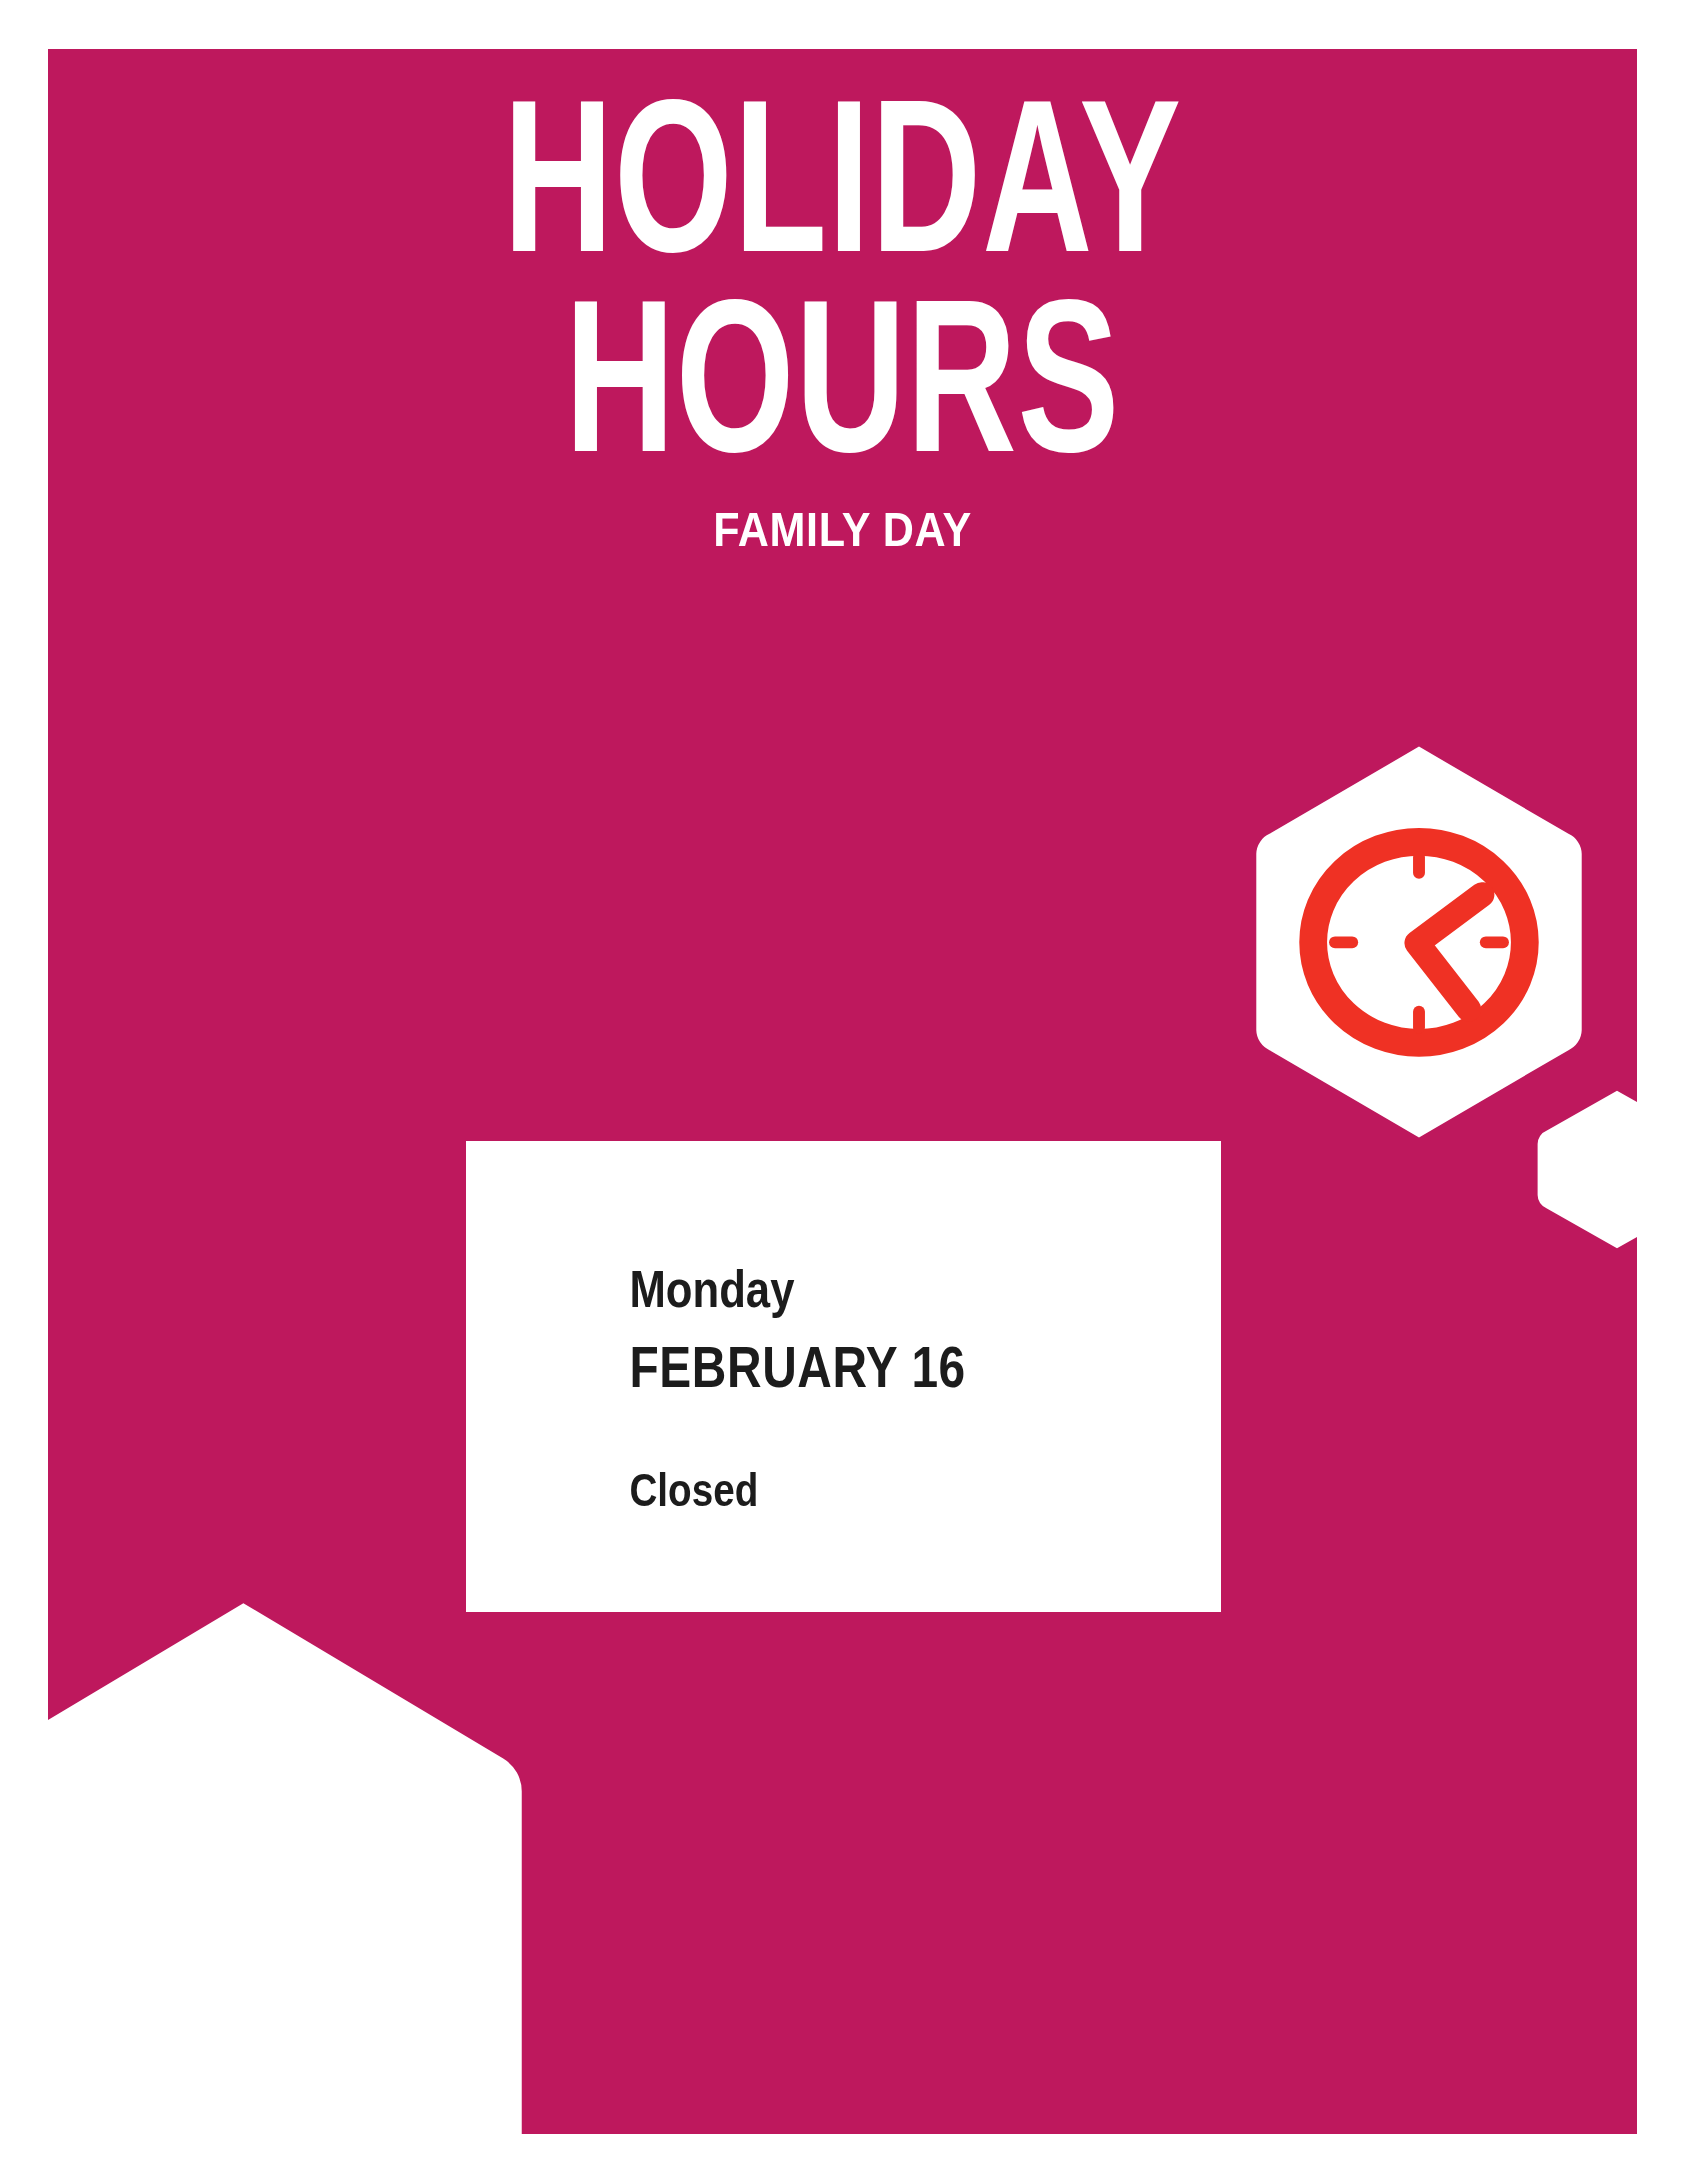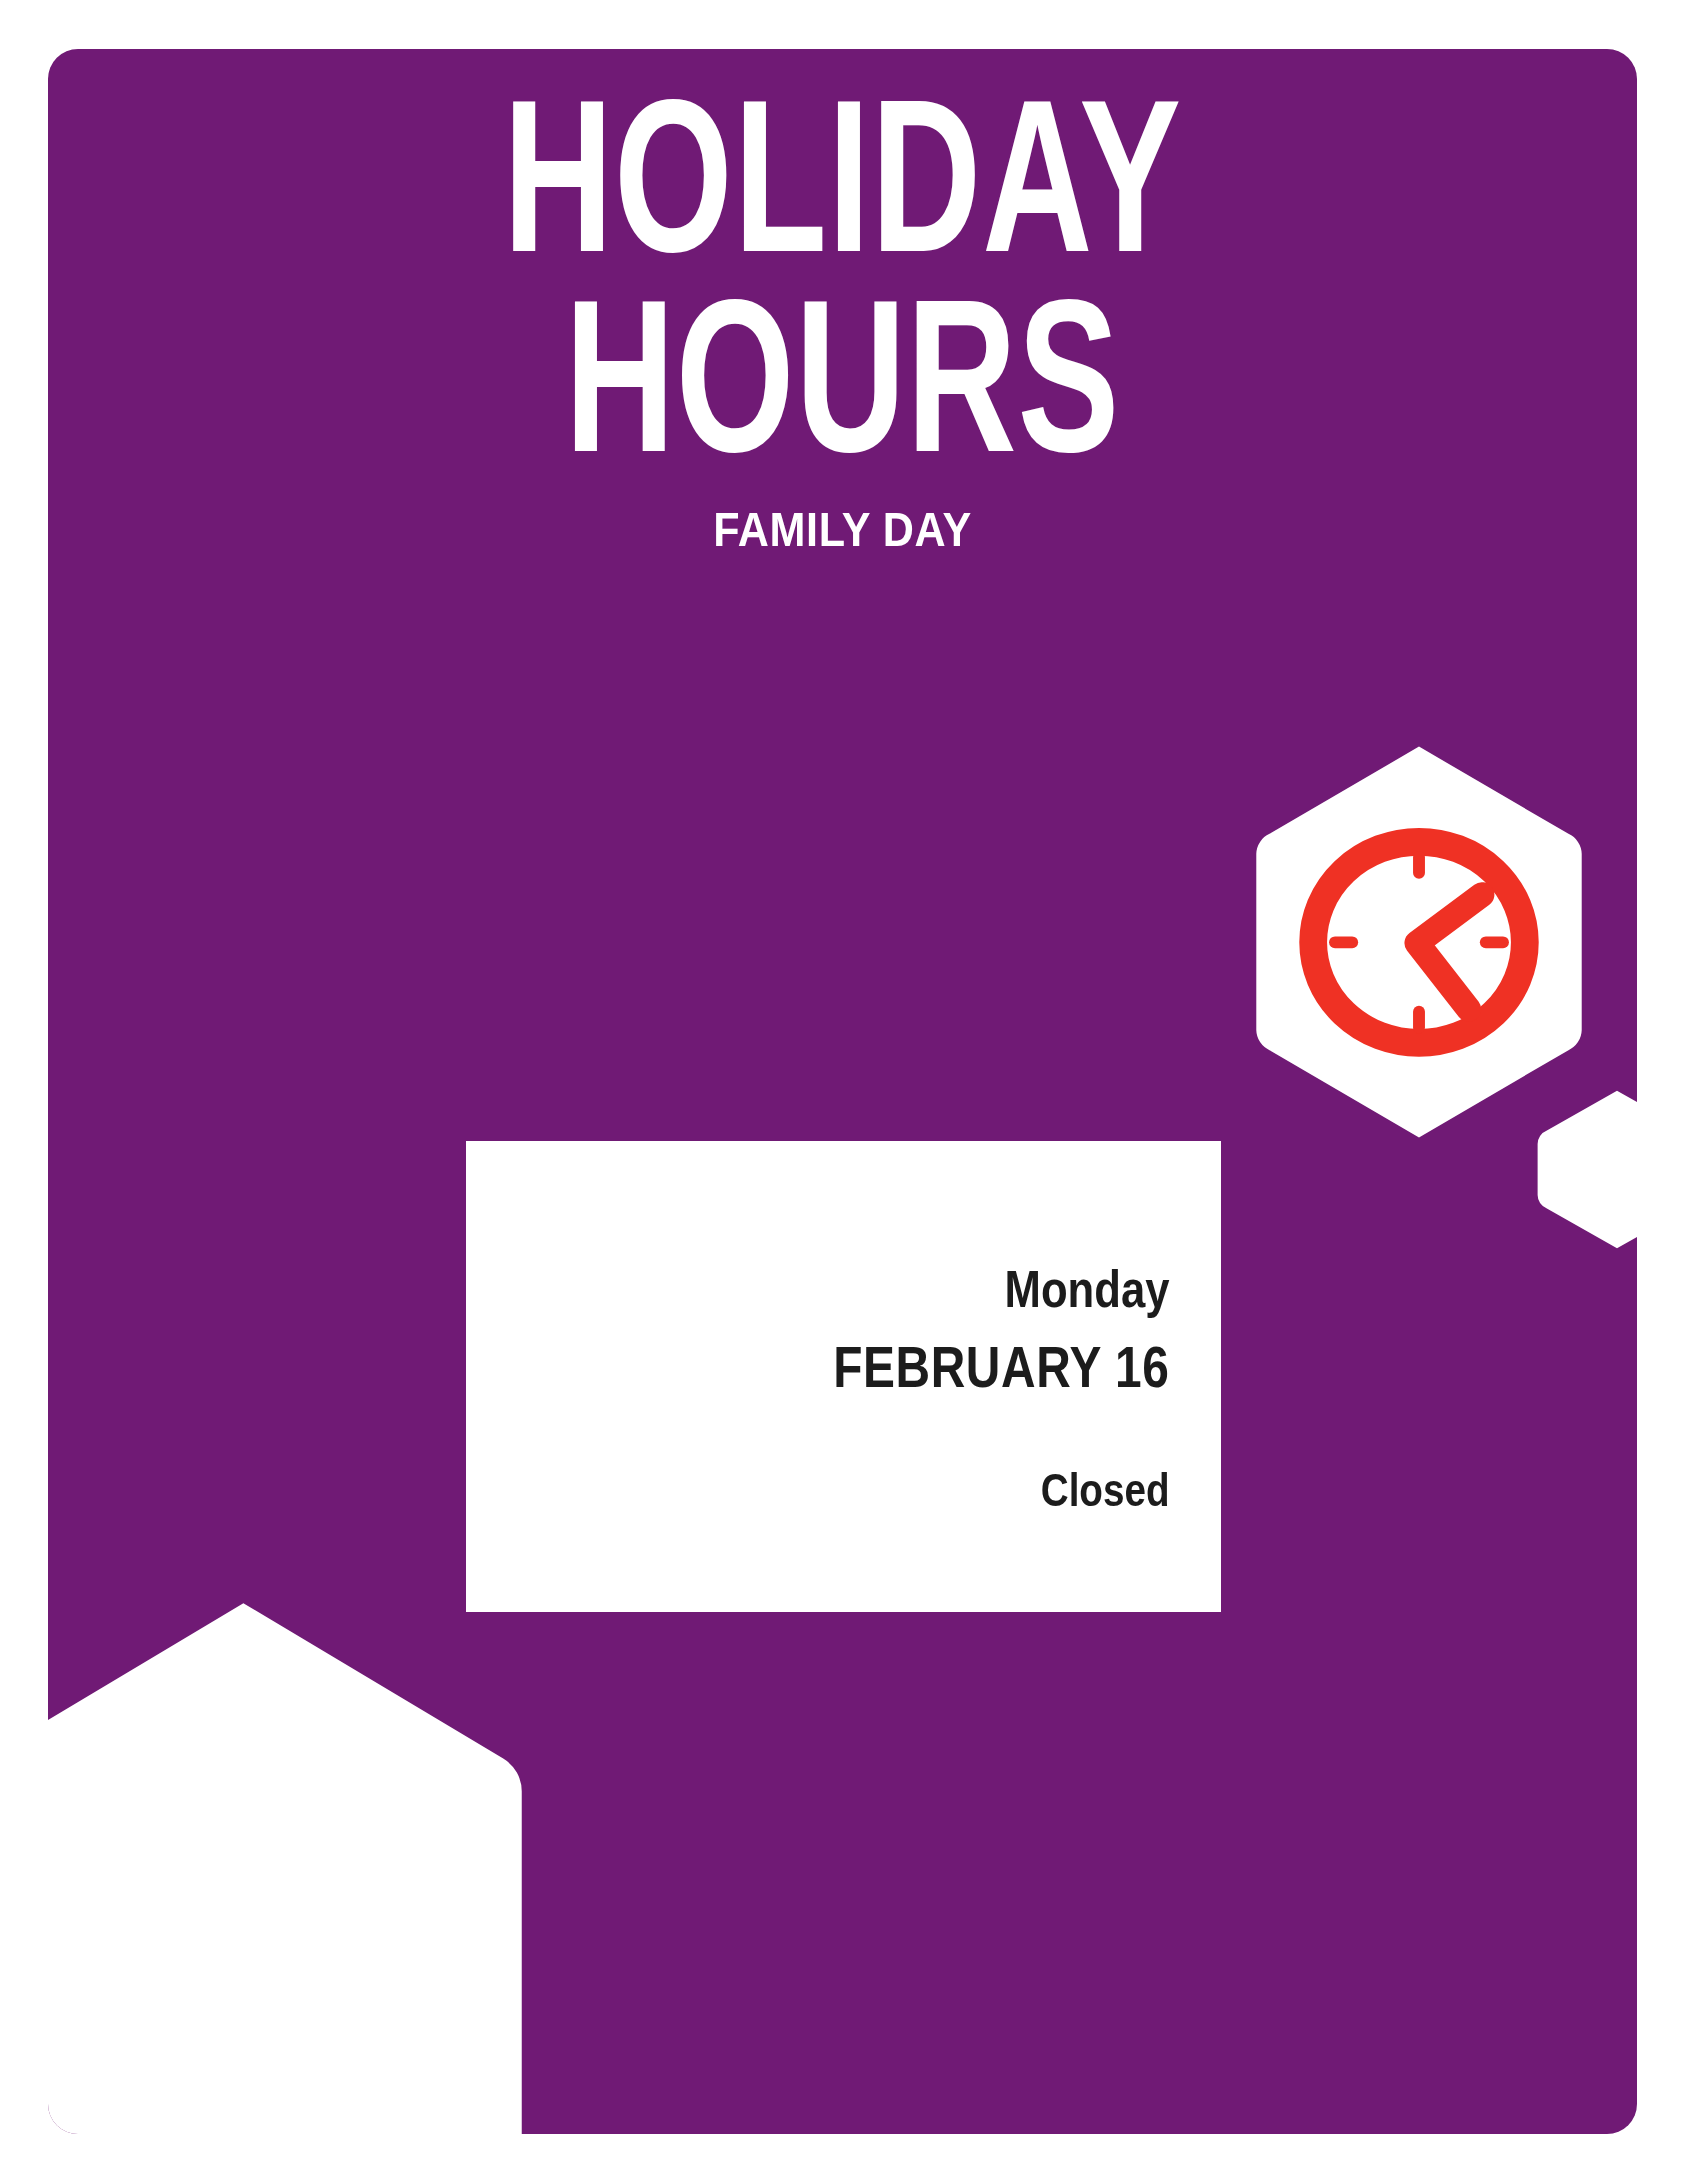--- a/index.html
+++ b/index.html
@@ -21,23 +21,22 @@
     height: 2183px;
     background: #ffffff;
   }
 
   #poster-canvas {
     position: absolute;
     left: 48px;
     top: 49px;
     width: 1589px;
     height: 2085px;
-    background: #701a75;
+    background: #be185d;
     overflow: hidden;
-    border-radius: 30px;
   }
 
   
   #headline-block {
     position: absolute;
     left: 0;
     top: 0;
     width: 1589px;
     text-align: center;
     padding-top: 26.5px;
@@ -108,21 +107,21 @@
     height: 471px;  
     background: #ffffff;
     z-index: 5;
   }
 
   #hours-card-inner {
     position: absolute;
     left: 0;
     right: 0;
     top: 122px;
-    text-align: right;
+    text-align: left;
     padding-left: 112px; 
   }
 
   #card-weekday {
     display: block;
     color: #1c1c1c;
     font-weight: bold;
     font-size: 52px;
     line-height: 1.0;
     transform: scaleX(0.84);

